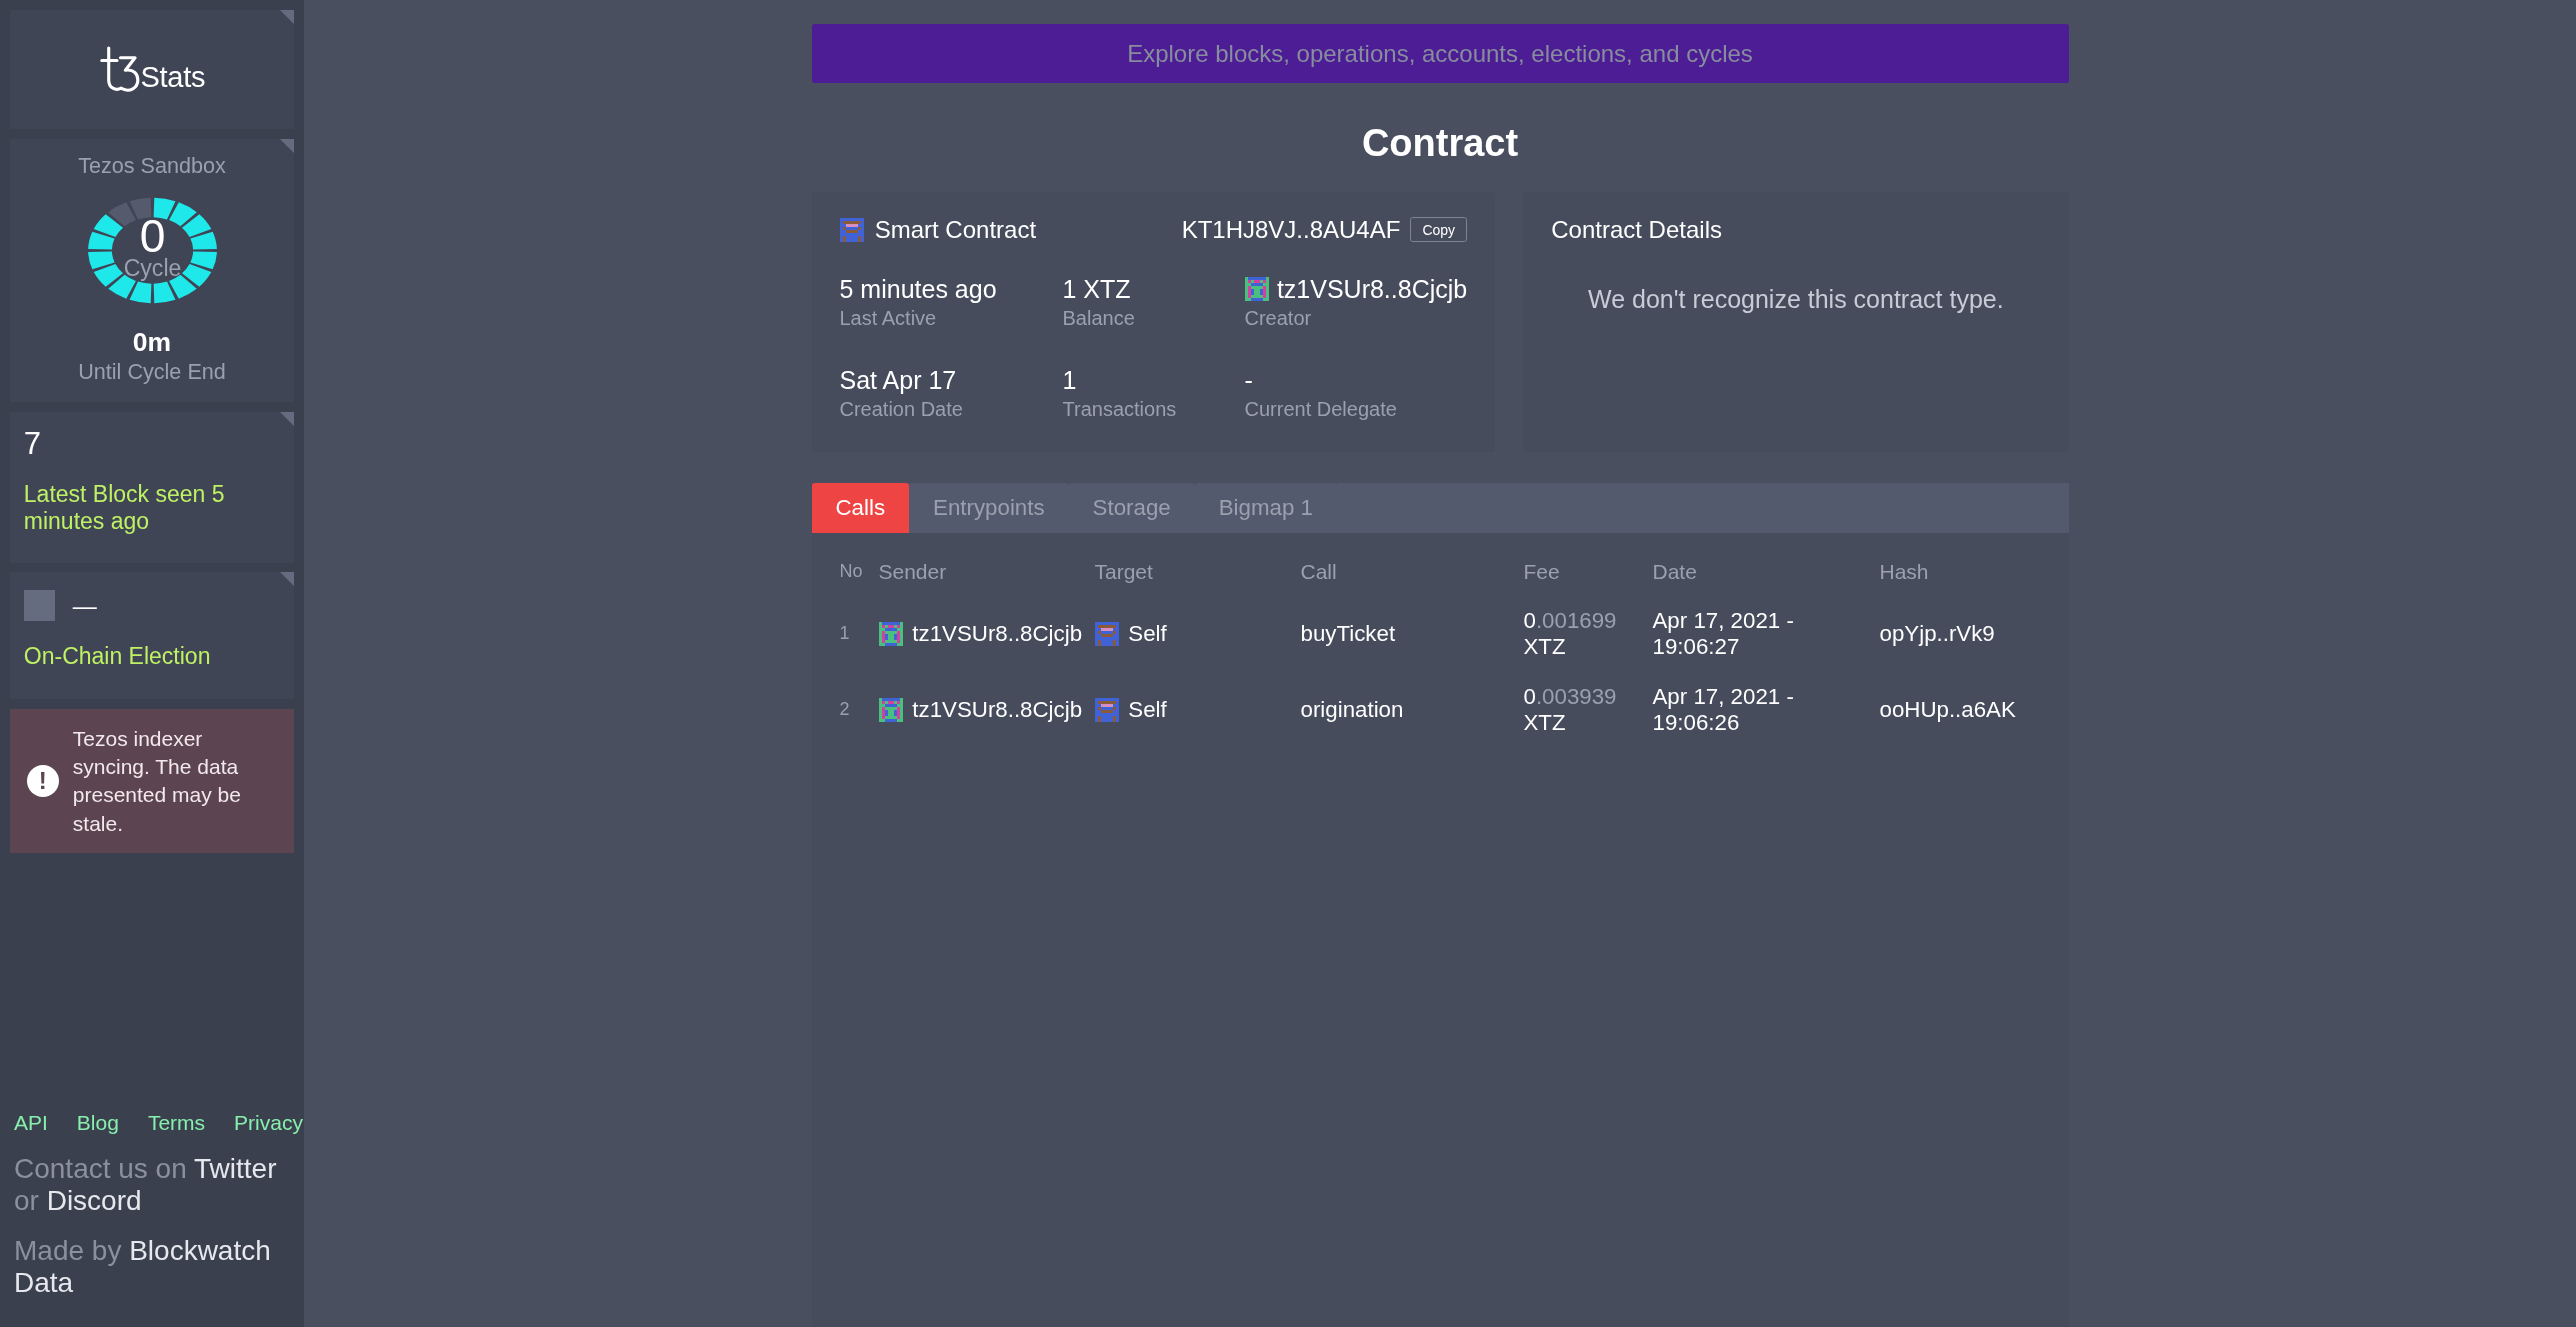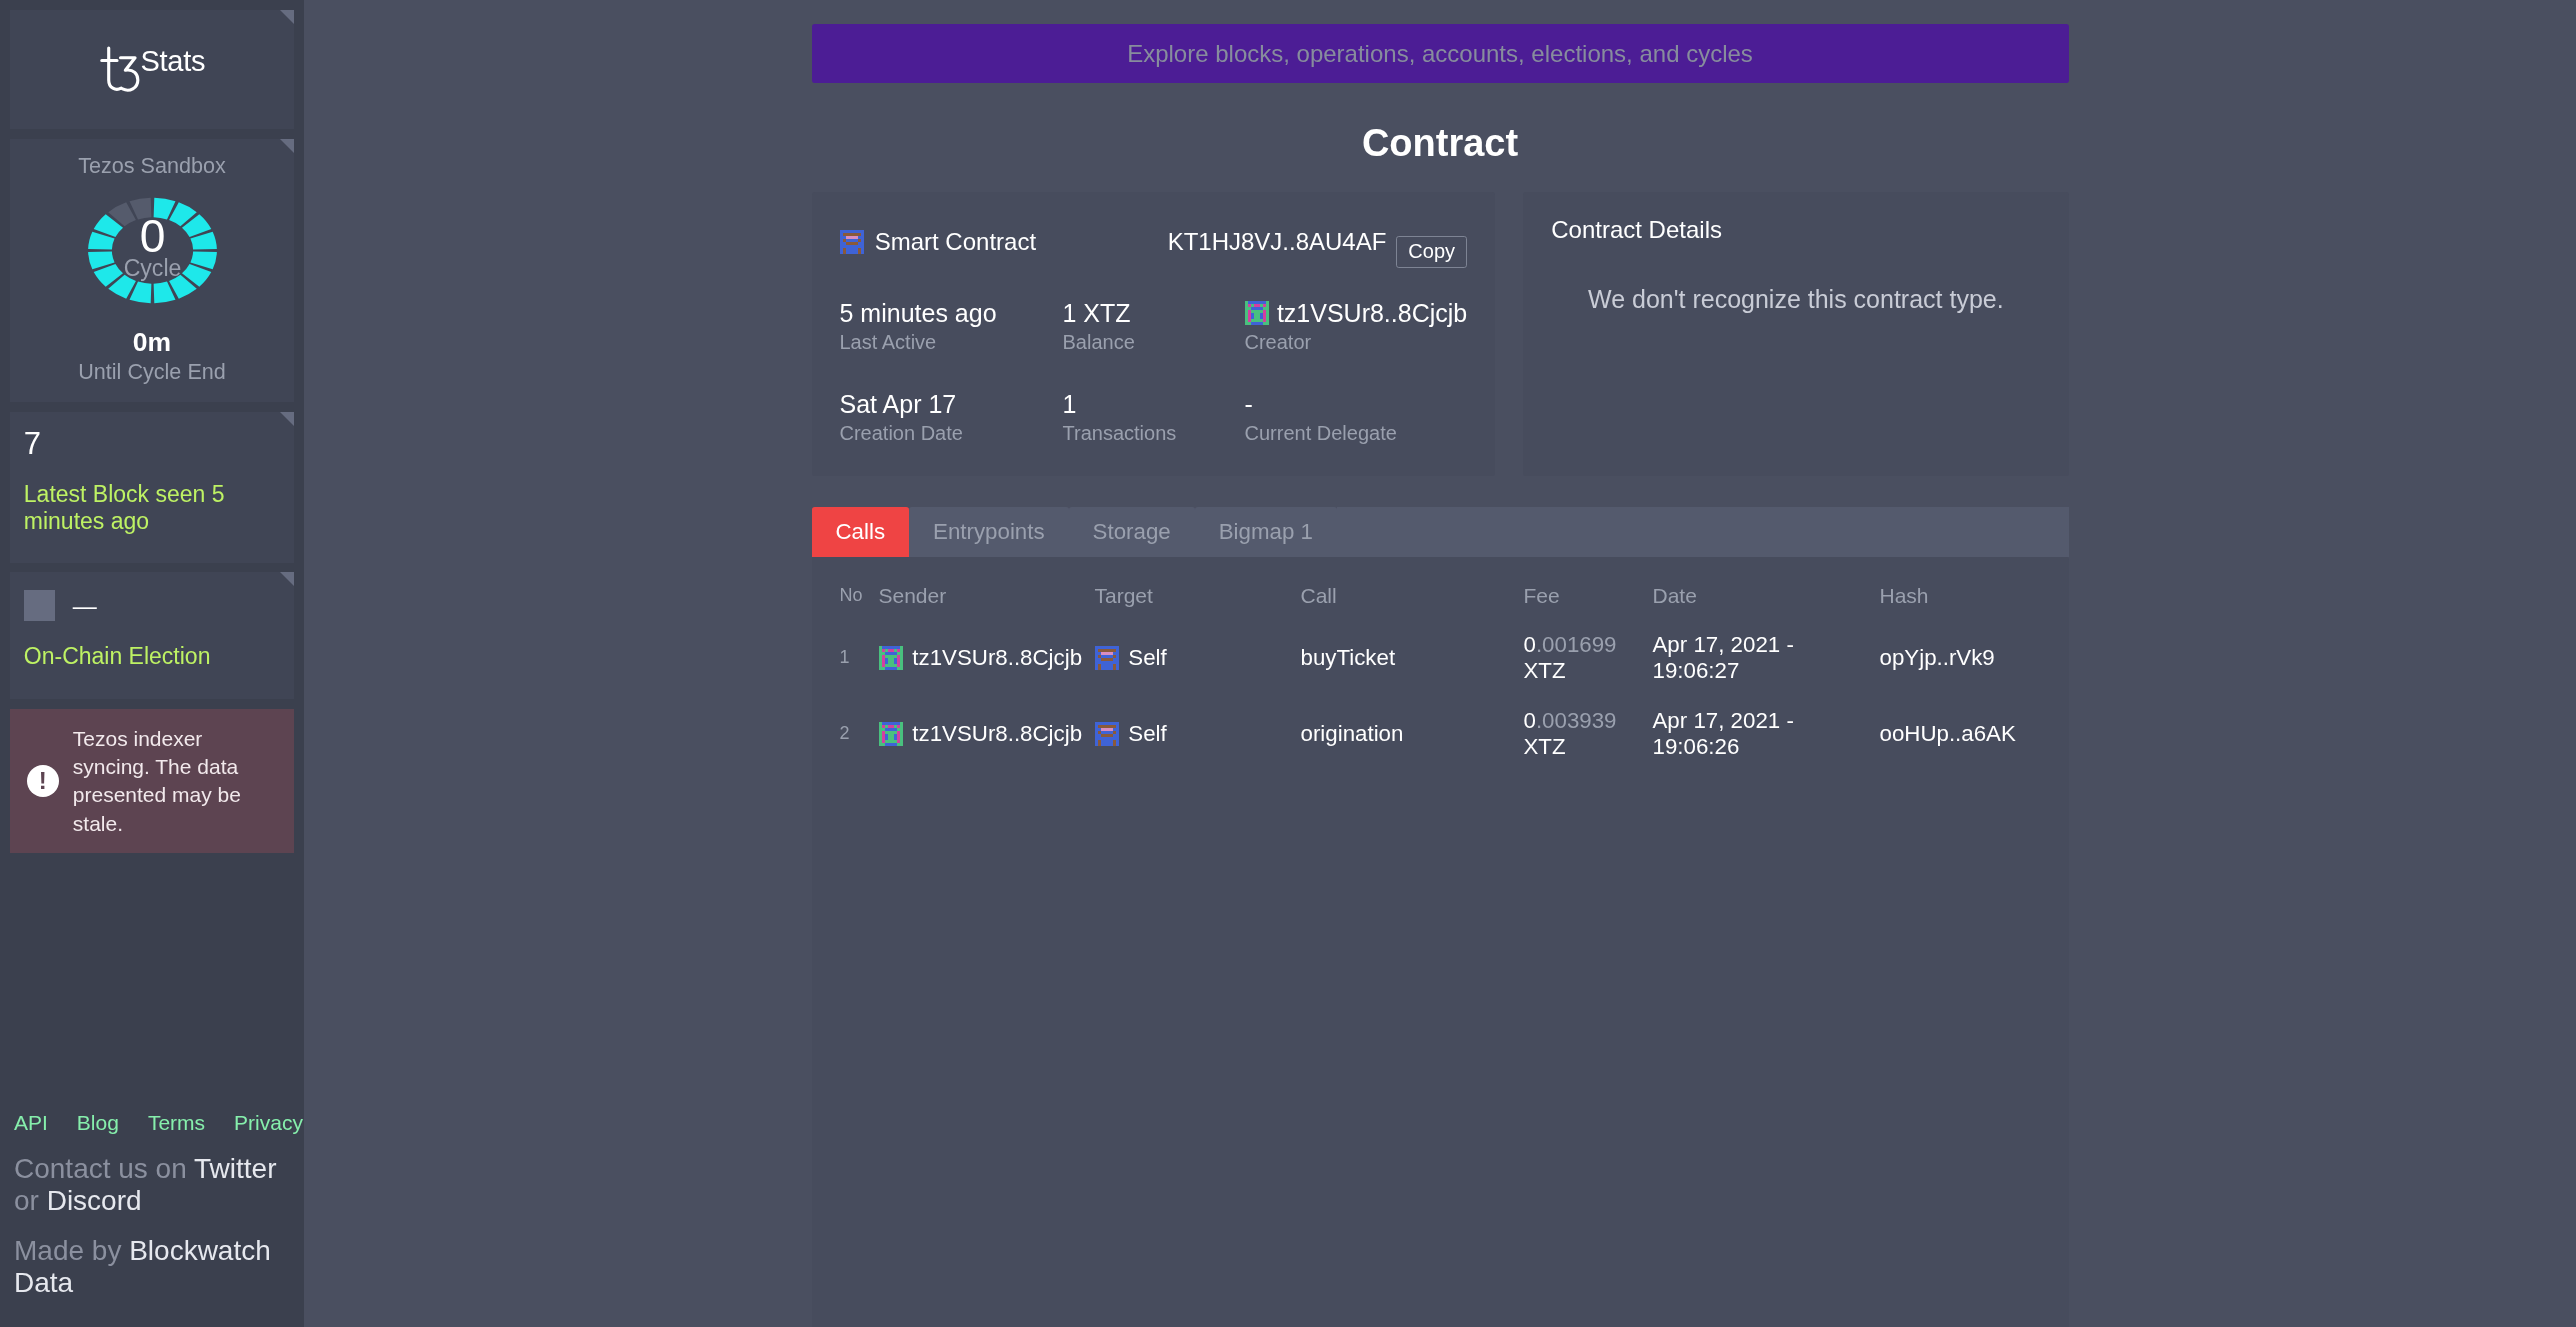--- a/index.html
+++ b/index.html
@@ -27,21 +27,21 @@
     padding: 12.6px 14px;
   }
   .card .corner {
     position: absolute; top: 0; right: 0;
     width: 0; height: 0;
     border-top: 14px solid #666c80;
     border-left: 14px solid transparent;
   }
   
   #logo-card { height: 119px; display: flex; align-items: center; justify-content: center; }
-  .logo-wrap { display: flex; align-items: flex-start; justify-content: center; }
+  .logo-wrap { display: flex; align-items: flex-end; justify-content: center; }
   .logo-glyph { width: 43px; height: 49px; }
   .logo-text { color: #ffffff; font-size: 29px; letter-spacing: -0.3px; margin-left: -1.4px; }
 
   
   #cycle-card { padding-top: 14px; padding-bottom: 17px; }
   .cycle-title { text-align: center; color: #9aa0ae; font-size: 21.6px; margin-bottom: 5.6px; }
   .donut-wrap { display: flex; justify-content: center; }
   .donut-center-num { fill: #ffffff; font-size: 66px; font-family: "Liberation Sans", sans-serif; }
   .donut-center-lbl { fill: #9aa0ae; font-size: 33px; font-family: "Liberation Sans", sans-serif; }
   .cycle-foot { text-align: center; margin-top: 9.8px; }
@@ -107,23 +107,22 @@
   #contract-card { flex: 0 0 670px; padding: 24px 28px 31px 28px; }
   #details-card { flex: 1; padding: 24px 28px; }
 
   .cc-head { display: flex; align-items: center; justify-content: space-between; }
   .cc-type { display: flex; align-items: center; gap: 11.2px; }
   .cc-type-label { color: #ffffff; font-size: 24px; }
   .cc-addr-wrap { display: flex; align-items: center; gap: 9.8px; }
   .cc-addr { color: #ffffff; font-size: 24px; }
   .copy-btn {
     background: transparent; border: 0.7px solid #7e8494; border-radius: 2.8px;
-    color: #ffffff; font-size: 20px; padding: 3.5px 11.2px; cursor: pointer;
+    color: #ffffff; font-size: 14px; padding: 3.5px 11.2px; cursor: pointer;
     font-family: "Liberation Sans", sans-serif;
-    margin-top: 20px;
   }
 
   .cc-grid { display: grid; grid-template-columns: 223px 182px 1fr; row-gap: 36px; margin-top: 31px; }
   .cell .v { color: #ffffff; font-size: 25px; line-height: 1.15; display: flex; align-items: center; gap: 8.4px; }
   .cell .l { color: #9aa0ae; font-size: 20px; margin-top: 3.5px; }
 
   .dc-title { color: #ffffff; font-size: 24px; }
   .dc-body {
     display: flex; align-items: center; justify-content: center;
     height: 112px; color: #c9ccd6; font-size: 25px;

